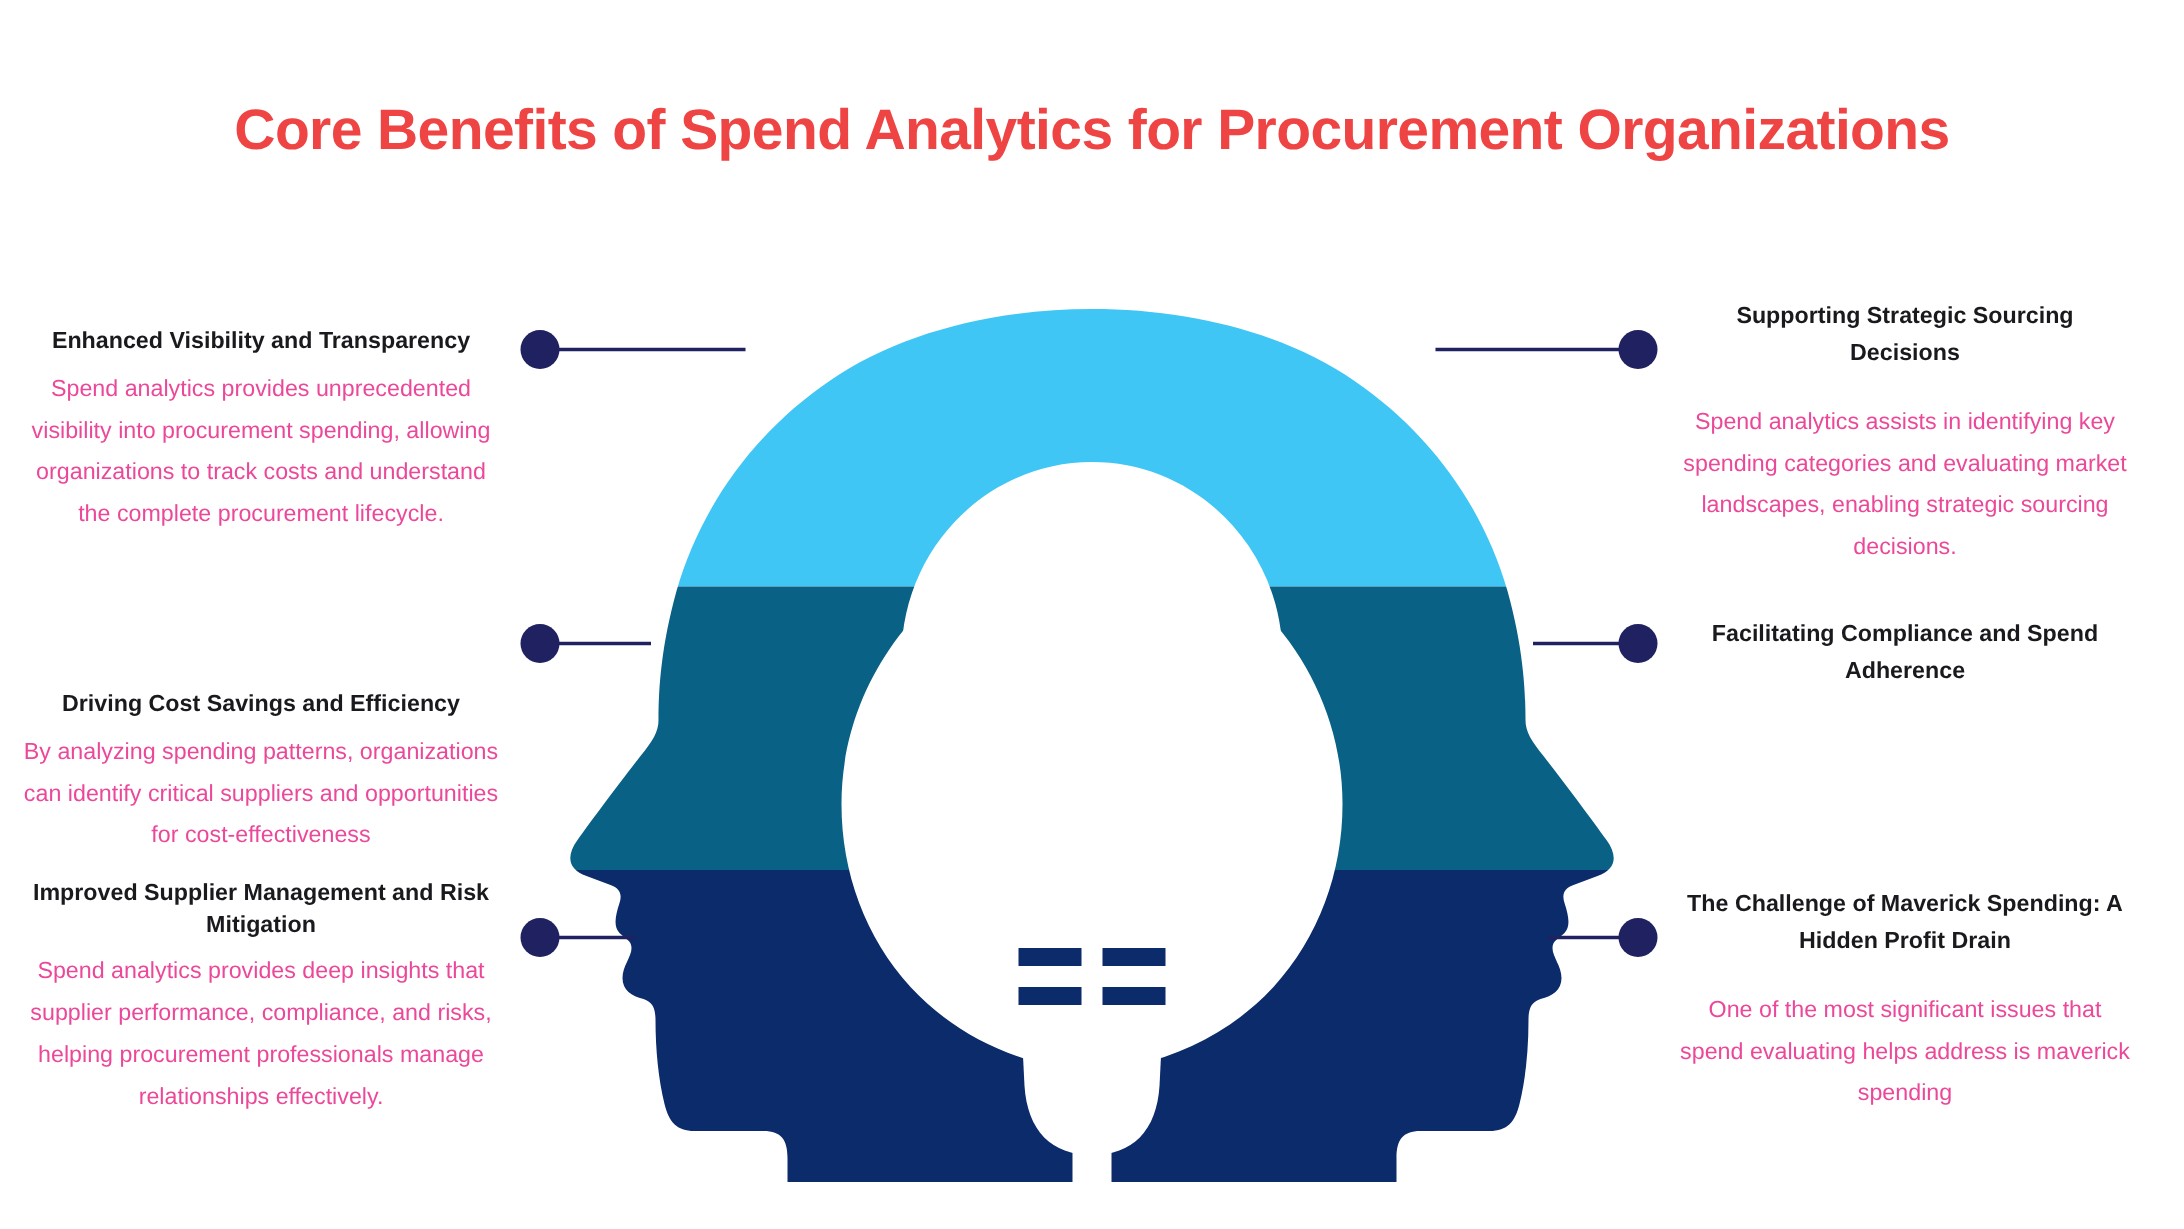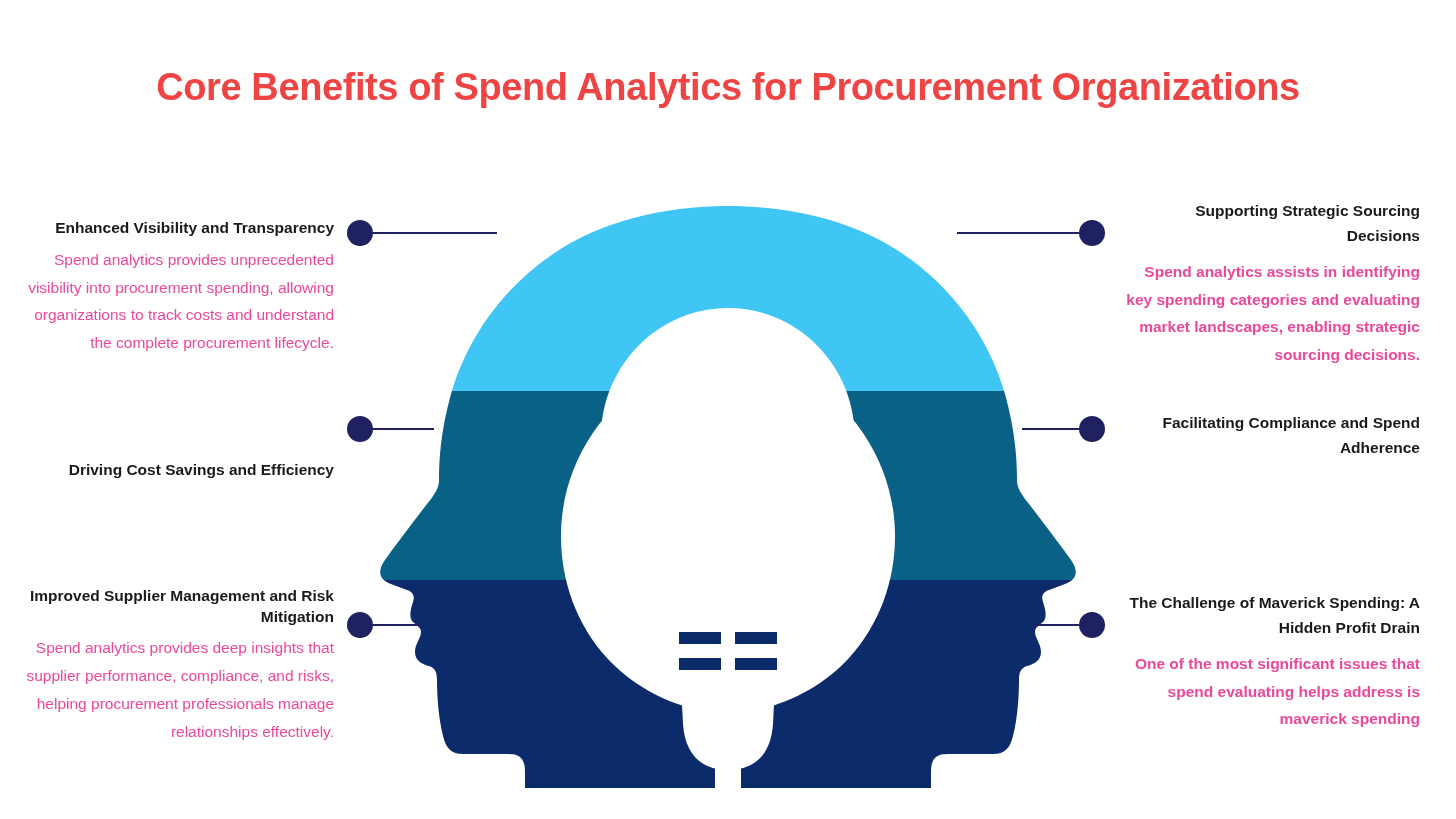--- a/index.html
+++ b/index.html
@@ -58,27 +58,27 @@
     line-height: 1.33;
   }
   .block .b-body {
     font-size: 15.5px;
     font-weight: normal;
     color: #ec4899;
     line-height: 1.80;
   }
 
   
-  .block.left { text-align: right; }
+  .block.left { text-align: center; }
   .block.left .b-body { margin-top: 7px; }
 
   
-  .block.right { text-align: right; }
+  .block.right { text-align: center; }
   .block.right .b-title { line-height: 1.62; }
-  .block.right .b-body { margin-top: 10px; line-height: 1.78; font-weight: bold; }
+  .block.right .b-body { margin-top: 20px; line-height: 1.78; }
 
   
   #block-l1 { left: 14px;  top: 218px;  width: 320px; }
   #block-l2 { left: 14px;  top: 415px;  width: 320px; margin-top: 45px; }
   #block-l3 { left: 14px;  top: 586px;  width: 320px; }
 
   
   #block-r1 { left: 1120px; top: 198px;  width: 300px; }
   #block-r2 { left: 1120px; top: 410px;  width: 300px; }
   #block-r3 { left: 1120px; top: 590px;  width: 300px; }
@@ -198,20 +198,21 @@
   </svg>
 </div>
 
 <div class="block left" id="block-l1">
   <div class="b-title">Enhanced Visibility and Transparency</div>
   <div class="b-body">Spend analytics provides unprecedented visibility into procurement spending, allowing organizations to track costs and understand the complete procurement lifecycle.</div>
 </div>
 
 <div class="block left" id="block-l2">
   <div class="b-title">Driving Cost Savings and Efficiency</div>
+  <div class="b-body">By analyzing spending patterns, organizations can identify critical suppliers and opportunities for cost-effectiveness</div>
 </div>
 
 <div class="block left" id="block-l3">
   <div class="b-title">Improved Supplier Management and Risk Mitigation</div>
   <div class="b-body">Spend analytics provides deep insights that supplier performance, compliance, and risks, helping procurement professionals manage relationships effectively.</div>
 </div>
 
 <div class="block right" id="block-r1">
   <div class="b-title">Supporting Strategic Sourcing Decisions</div>
   <div class="b-body">Spend analytics assists in identifying key spending categories and evaluating market landscapes, enabling strategic sourcing decisions.</div>

